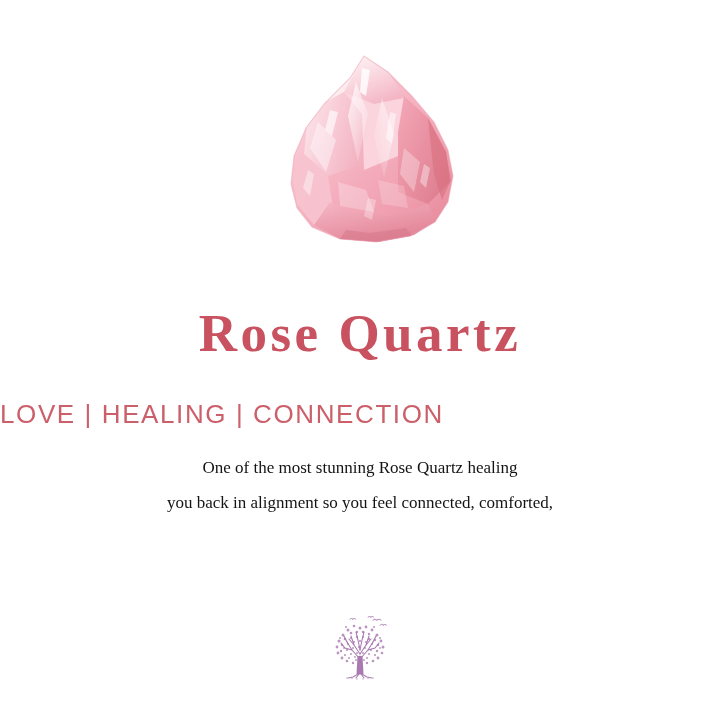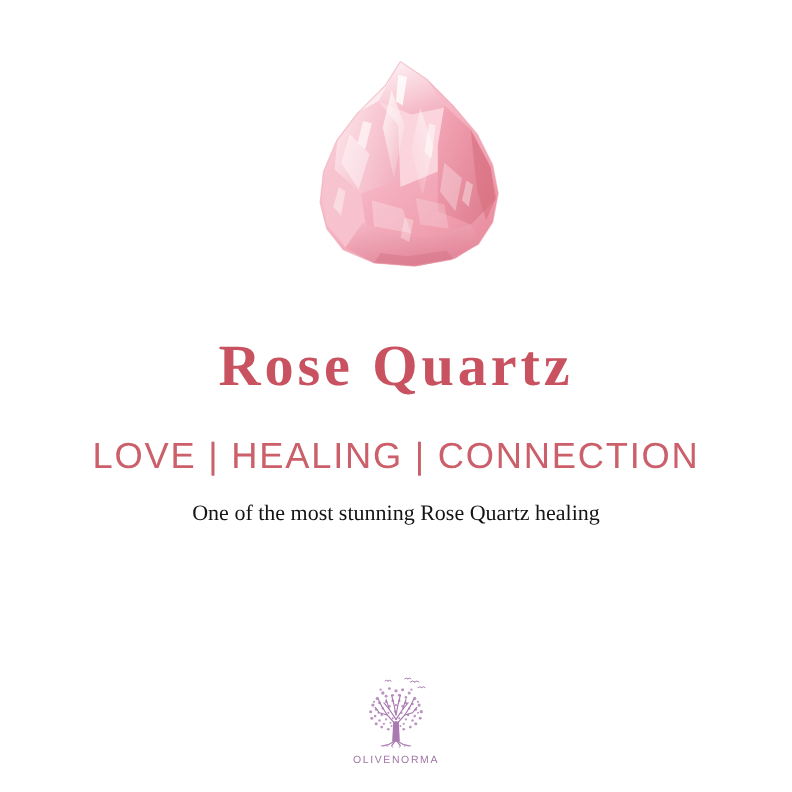--- a/index.html
+++ b/index.html
@@ -54,40 +54,40 @@
     color: #c8525f;
     white-space: nowrap;
   }
 
   
   .subtitle {
     position: absolute;
     left: 0;
     top: 399px;
     width: 720px;
-    text-align: center;
+    text-align: left;
     font-family: "Liberation Sans", "DejaVu Sans", sans-serif;
     font-weight: 300;
-    font-size: 33px;
+    font-size: 26px;
     line-height: 30px;
     letter-spacing: 1.6px;
     color: #cb5f6a;
     white-space: nowrap;
   }
 
   
   .body-copy {
     position: absolute;
     left: 24px;
     top: 450px;
     width: 672px;
     text-align: center;
     font-family: "Liberation Serif", "DejaVu Serif", serif;
     font-weight: 400;
-    font-size: 20px;
+    font-size: 17px;
     line-height: 35px;
     color: #141414;
   }
   .body-copy .line { display: block; white-space: nowrap; }
 
   
   .logo {
     position: absolute;
     left: 0;
     top: 612px;
@@ -195,20 +195,21 @@
       </svg>
     </div>
   </div>
 
   <div class="title">Rose  Quartz</div>
 
   <div class="subtitle">LOVE | HEALING | CONNECTION</div>
 
   <div class="body-copy">
     <span class="line">One of the most stunning Rose Quartz healing</span>
+    <span class="line">you back in alignment so you feel connected, comforted,</span>
   </div>
 
   <div class="logo">
     <div class="logo-mark">
       <svg viewBox="0 0 74 72" xmlns="http://www.w3.org/2000/svg" aria-hidden="true">
         <g fill="#b98fbe">
 
           <g opacity="0.95">
             <circle cx="37" cy="16" r="1.5"></circle>
               <circle cx="31" cy="14" r="1.3"></circle>
@@ -315,16 +316,15 @@
             <path d="M57 13 q1.6 -1.6 3.2 0"></path>
             <path d="M60.2 13 q1.6 -1.6 3.2 0"></path>
             <path d="M45 5 q1.4 -1.4 2.8 0"></path>
             <path d="M47.8 5 q1.4 -1.4 2.8 0"></path>
             <path d="M27 7 q1.4 -1.4 2.8 0"></path>
             <path d="M29.8 7 q1.4 -1.4 2.8 0"></path>
           </g>
         </g>
       </svg>
     </div>
-    <div class="logo-word">OLIVENORMA</div>
   </div>
 
 </div>
 
 </body></html>

